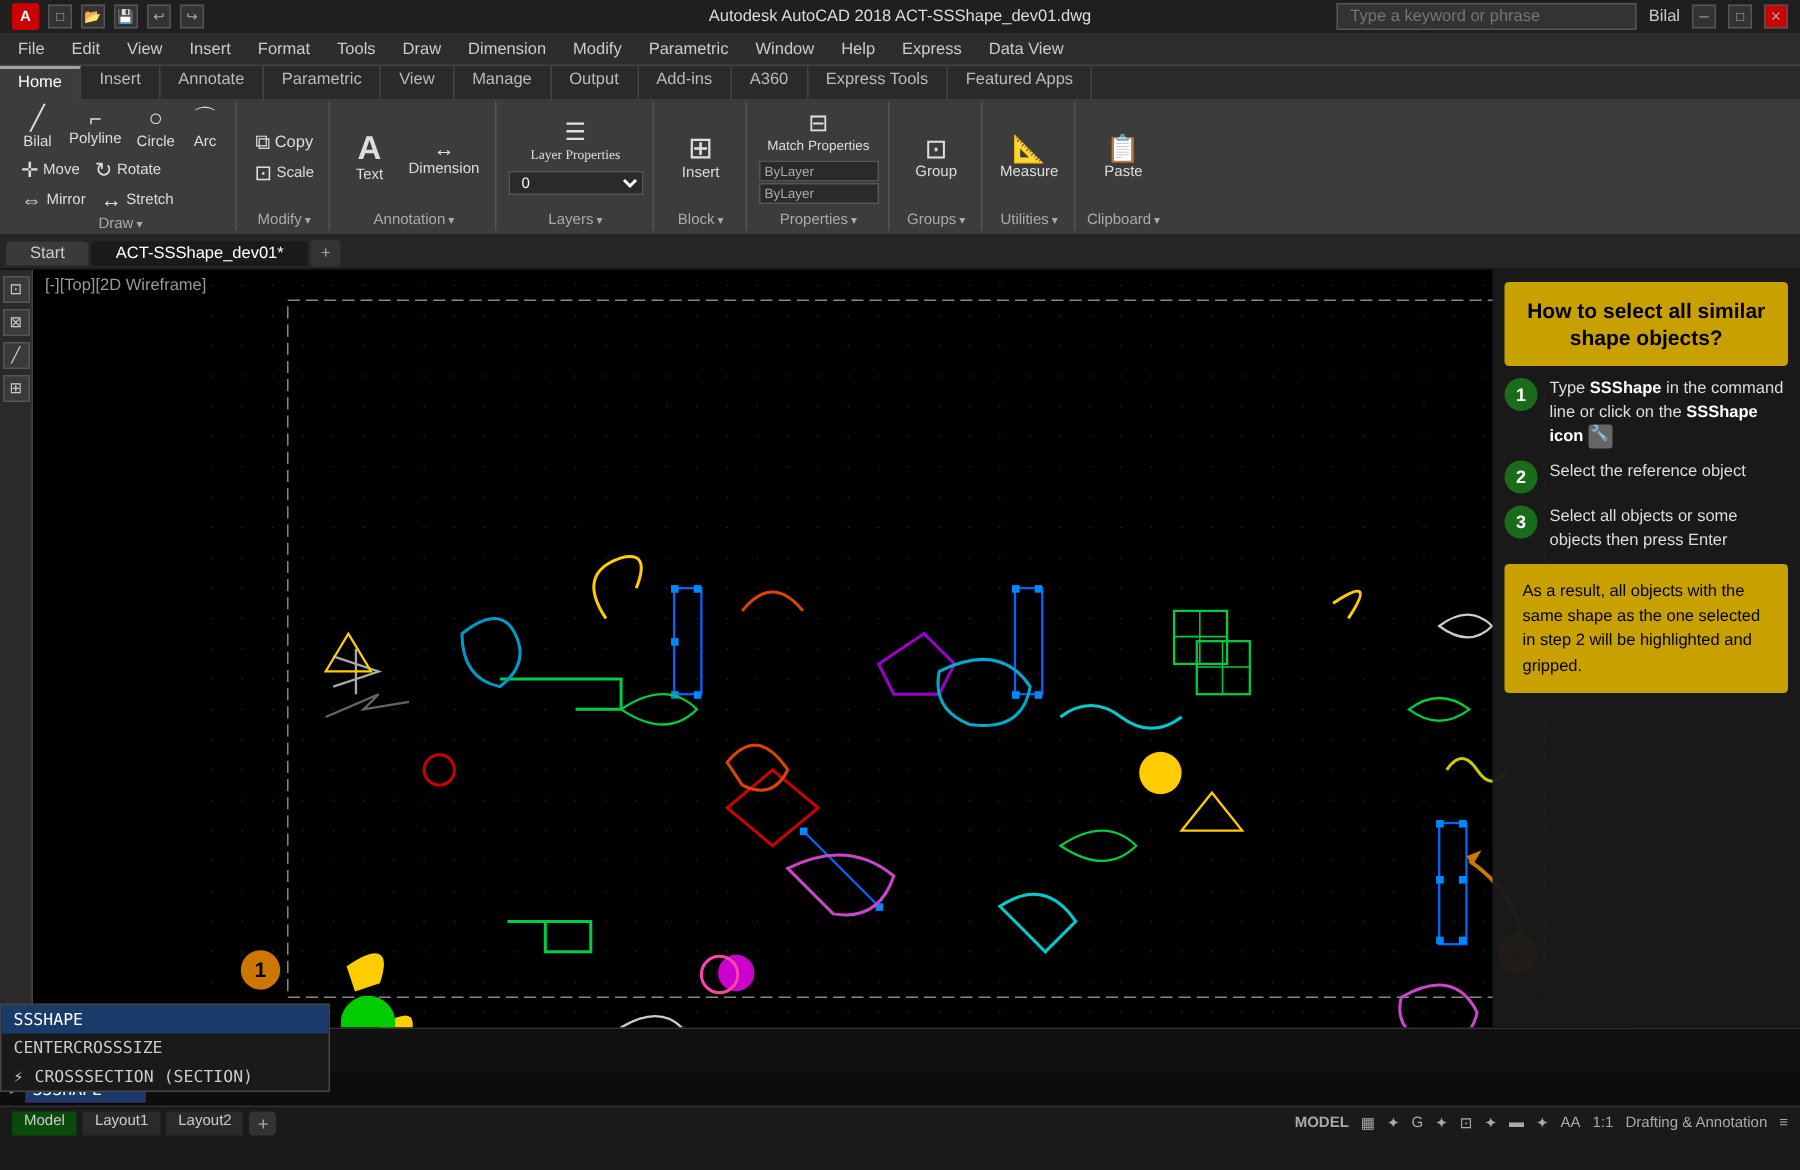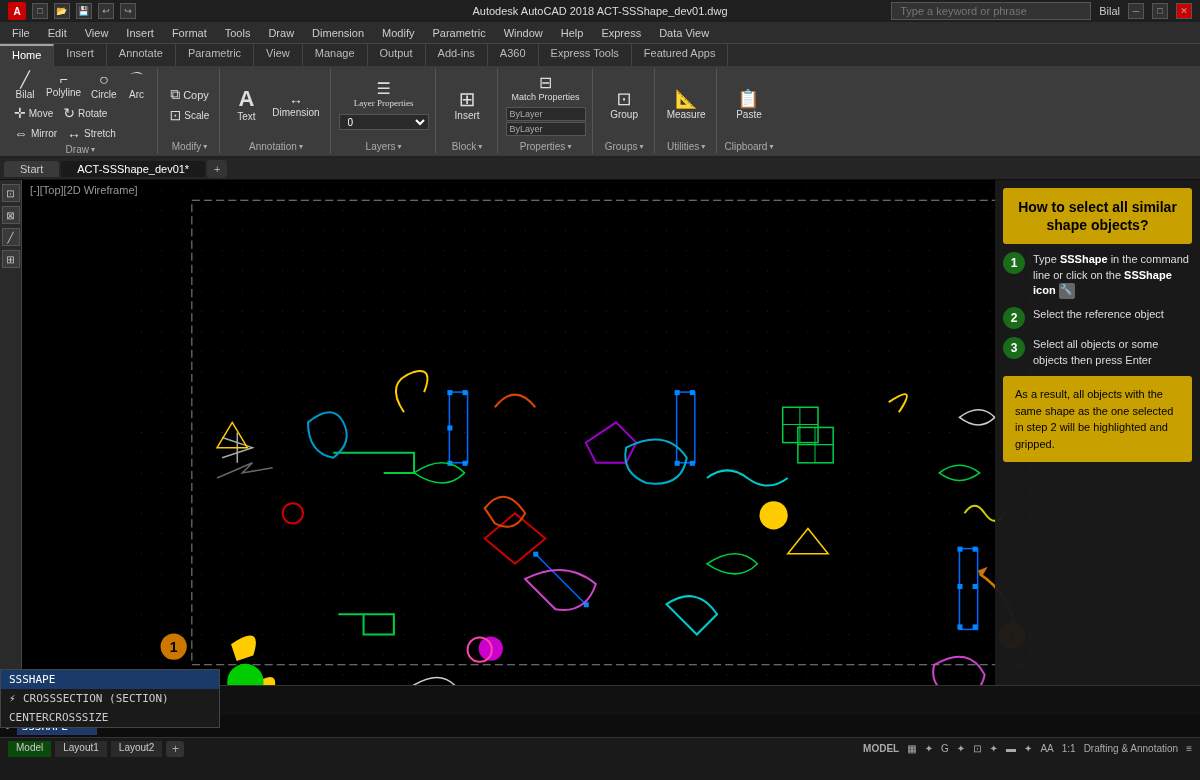--- a/index.html
+++ b/index.html
@@ -539,24 +539,24 @@
 <div id="command-line">
   <div id="cmd-output">
     <span>7 similar objects</span>
   </div>
   <div id="cmd-input-row">
     <span class="cmd-prompt">&gt;</span>
     <input type="text" id="cmd-input" value="SSSHAPE" style="">
 
     <div id="autocomplete" style="position:absolute;bottom:52px;left:0;width:220px;background:#1a1a1a;border:1px solid #444;z-index:100;">
       <div class="ac-item highlighted">SSSHAPE</div>
+      <div class="ac-item">CENTERCROSSSIZE</div>
       <div class="ac-item">
         <span class="ac-icon">⚡</span>CROSSSECTION (SECTION)
       </div>
-      <div class="ac-item">CENTERCROSSSIZE</div>
     </div>
   </div>
 </div>
 
 <div id="status-bar">
   <div class="left">
     <div class="status-tab active">Model</div>
     <div class="status-tab">Layout1</div>
     <div class="status-tab">Layout2</div>
     <div class="tab-add" style="background:#333;color:#aaa;width:18px;height:16px;display:flex;align-items:center;justify-content:center;cursor:pointer;font-size:12px;">+</div>

